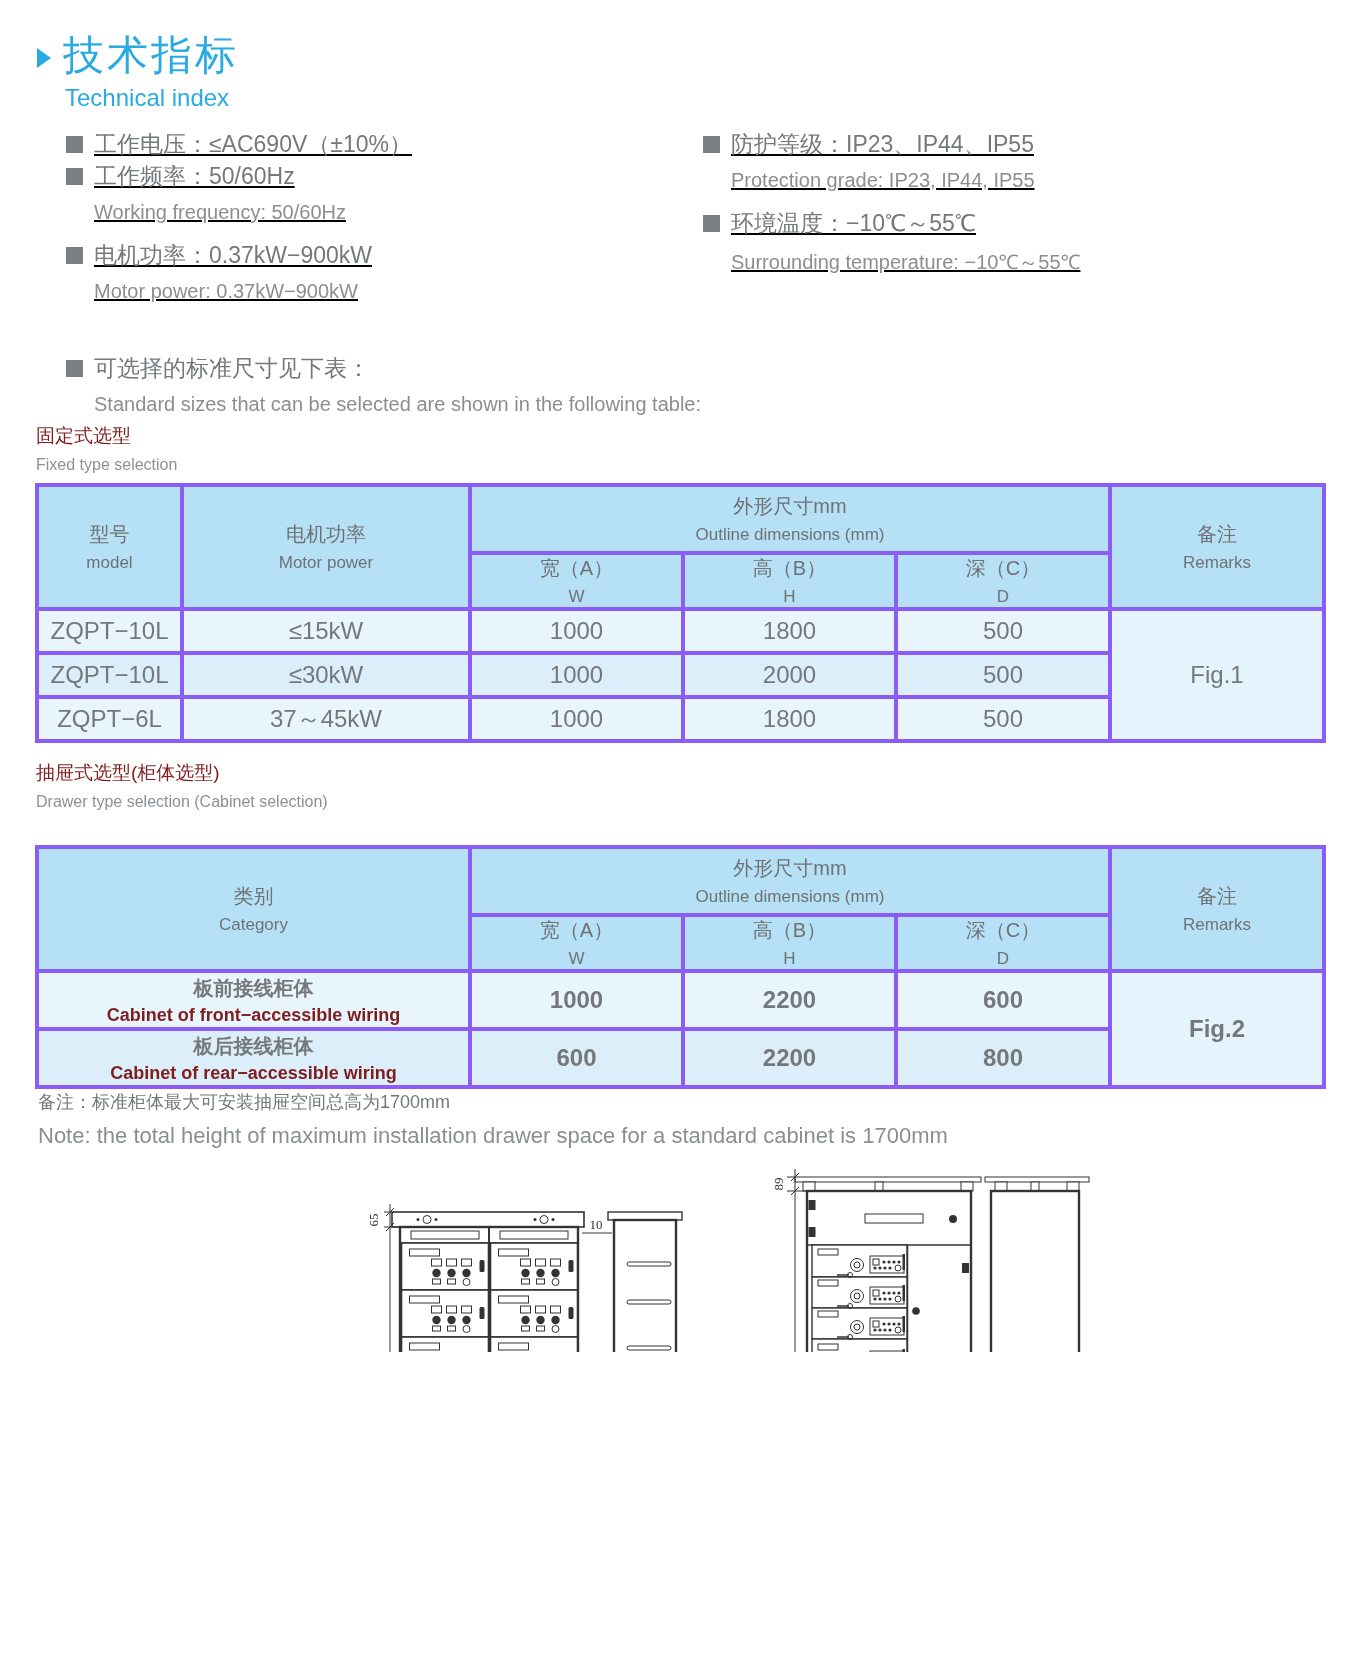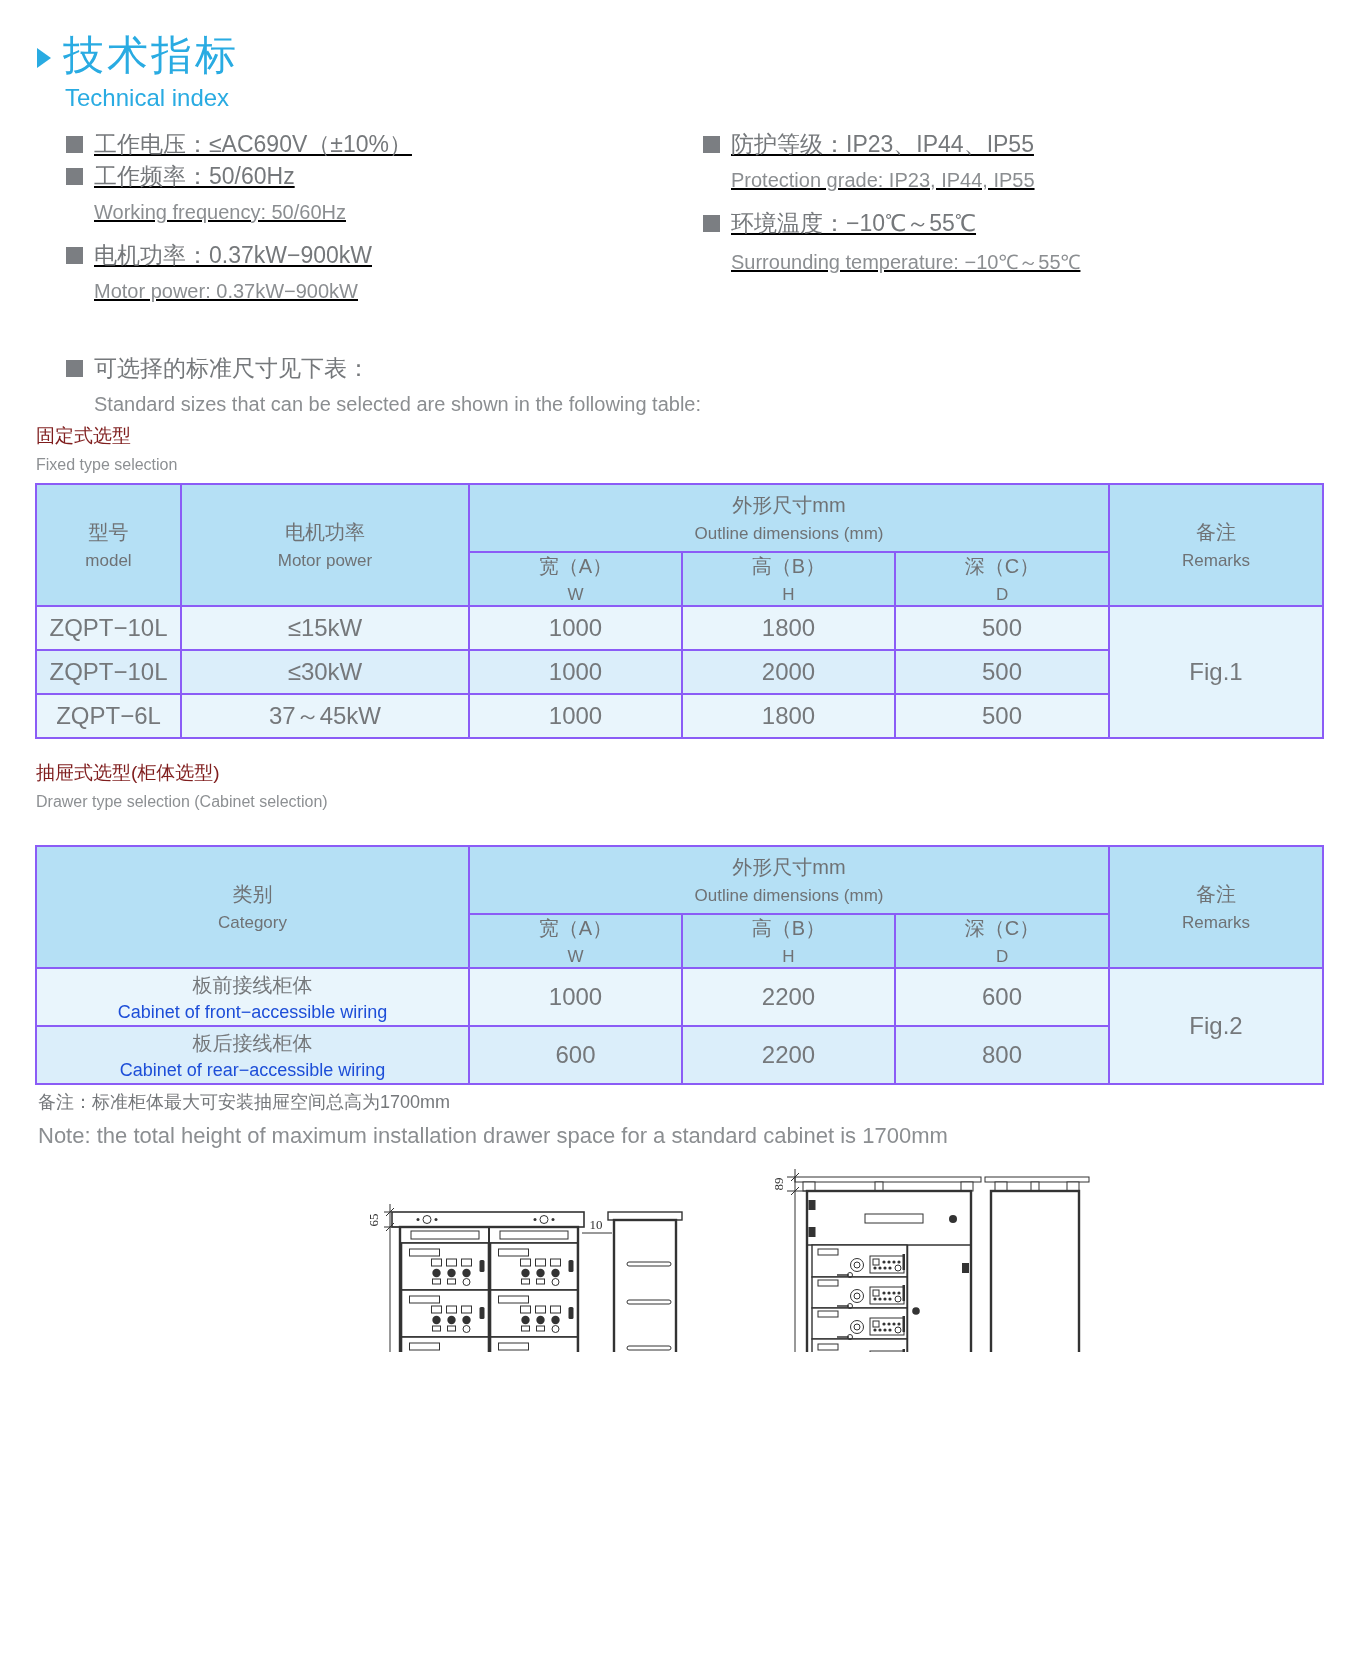--- a/index.html
+++ b/index.html
@@ -26,35 +26,35 @@
   
   .section-label { position:absolute; left:36px; }
   .sec1 { top:423px; } .sec2 { top:760px; }
   .sec-zh { font-size:19px; color:#7f1d1d; }
   .sec-en { font-size:16px; color:#8d9093; margin-top:7px; }
 
   
   table.spec-table { position:absolute; left:35px; width:1287px; border-collapse:collapse;
                      table-layout:fixed; }
   .t1 { top:483px; } .t2 { top:845px; }
-  .spec-table th, .spec-table td { border:2px solid #8b5cf6; text-align:center;
+  .spec-table th, .spec-table td { border:4px solid #8b5cf6; text-align:center;
       vertical-align:middle; padding:0; }
   .spec-table thead th { background:#b5e0f5; color:#6f7275; font-weight:400; }
   .spec-table td { color:#75787b; }
   td.bg-a { background:#e9f5fc; }
   td.bg-b { background:#dbeefa; }
   td.bg-r { background:#e4f3fc; }
   .th-zh { font-size:20px; }
   .th-en { font-size:17px; margin-top:5px; }
   .num { font-size:24px; }
   .cat-zh { font-size:20px; }
-  .cat-en { font-size:18px; color:#1d4ed8; margin-top:3px; }
+  .cat-en { font-size:18px; color:#7f1d1d; margin-top:3px; }
   tr.hrow1 { height:68px; } tr.hrow2 { height:54px; }
   .t1 tbody tr { height:44px; }
-  .t2 tbody tr { height:58px; }
+  .t2 tbody tr { height:58px;font-weight:bold; }
 
   
   .note-block { position:absolute; left:38px; top:1090px; }
   .note-zh { font-size:18px; color:#75787b; }
   .note-en { font-size:22px; color:#8b8e91; margin-top:9px; }
 
   
   .fig1-svg { position:absolute; left:330px; top:1198px; }
   .fig2-svg { position:absolute; left:715px; top:1115px; }
   .fig-caption { position:absolute; font-size:26px; color:#8b8e91; width:120px; text-align:center; }

